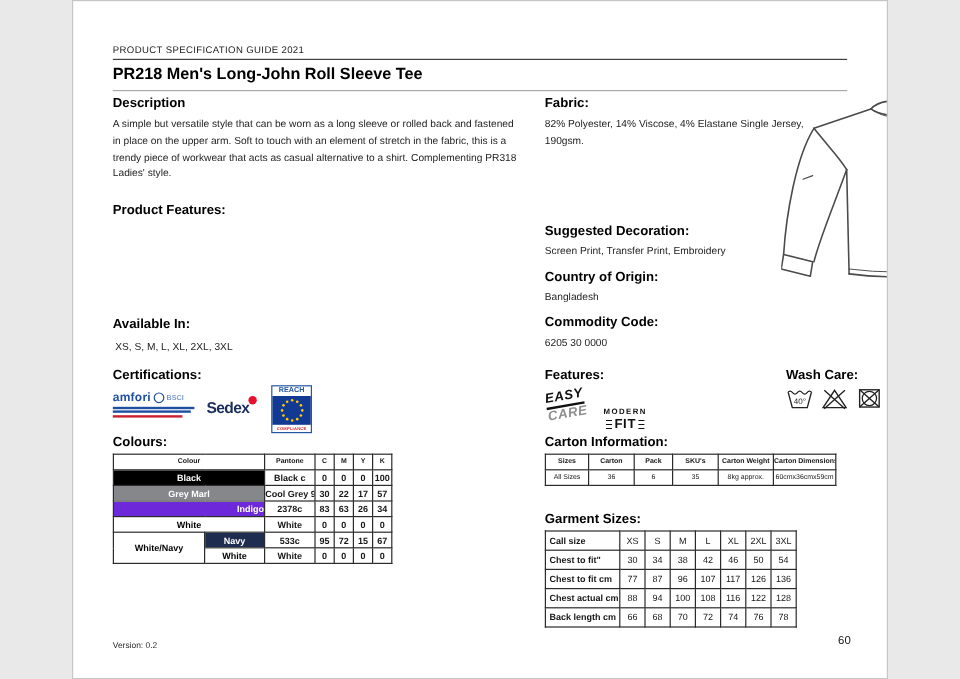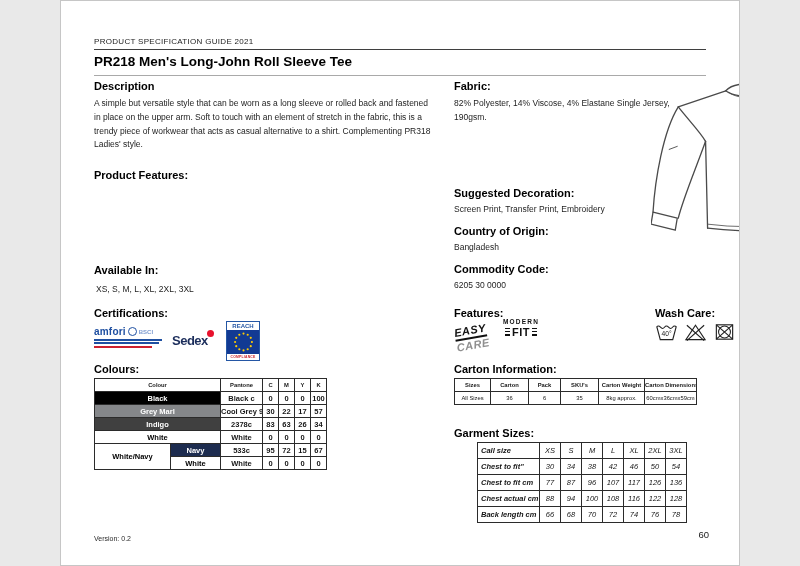--- a/index.html
+++ b/index.html
@@ -47,21 +47,21 @@
   .carton-table{width:242px;font-size:5.8px;}
   .carton-table th,.carton-table td{border:1px solid #2b2b2b;text-align:center;padding:0;height:12px;line-height:11px;overflow:hidden;white-space:nowrap;}
   .carton-table th{font-weight:bold;}
   .garment-table{width:209px;font-size:7.5px;}
   .garment-table td{border:1px solid #2b2b2b;text-align:center;padding:0;height:15px;line-height:14px;overflow:hidden;white-space:nowrap;}
   .garment-table td.gs-label{text-align:left;padding-left:3px;font-weight:bold;}
   
   .easy-care{top:320px;left:394px;transform:rotate(-10deg);font-style:italic;font-weight:bold;line-height:1;}
   .easy-care .l1{font-size:11px;color:#111;border-bottom:2px solid #111;display:inline-block;padding-bottom:1px;letter-spacing:.5px;}
   .easy-care .l2{font-size:11px;color:#8f8f8f;letter-spacing:.5px;margin-top:1px;}
-  .modern-fit{top:318px;left:442px;text-align:center;line-height:1;}
+  .modern-fit{top:340px;left:442px;text-align:center;line-height:1;}
   .modern-fit .l1{font-size:6.5px;font-weight:bold;letter-spacing:1.2px;color:#111;}
   .mf-row{display:flex;align-items:center;justify-content:center;margin-top:1px;}
   .mf-dash{width:5px;height:8px;background:repeating-linear-gradient(to bottom,#111 0 1.2px,transparent 1.2px 3.2px);margin:0 2px;}
   .mf-fit{font-size:11px;font-weight:bold;color:#111;letter-spacing:.5px;}
   
   .wash-icons{top:320px;left:594px;display:flex;gap:6px;}
   .wash-icons svg{display:block;}
   .footer-version{top:534px;left:33px;font-size:7px;color:#2a2a2a;}
   .footer-page{top:528px;right:30px;font-size:9.5px;color:#1a1a1a;}
 </style>
@@ -168,21 +168,21 @@
         </tr>
         <tr>
           <td colspan="2" style="background: rgb(133, 135, 138); color: rgb(255, 255, 255);">Grey Marl</td>
           <td>Cool Grey 9</td>
           <td>30</td>
           <td>22</td>
           <td>17</td>
           <td>57</td>
         </tr>
         <tr>
-          <td colspan="2" style="background: #404040; color: rgb(255, 255, 255);">Indigo</td>
+          <td colspan="2" style="background: #6d28d9; color: rgb(255, 255, 255); text-align: right;">Indigo</td>
           <td>2378c</td>
           <td>83</td>
           <td>63</td>
           <td>26</td>
           <td>34</td>
         </tr>
         <tr>
           <td colspan="2" style="background: rgb(255, 255, 255); color: rgb(0, 0, 0);">White</td>
           <td>White</td>
           <td>0</td>
@@ -289,21 +289,21 @@
           <td>36</td>
           <td>6</td>
           <td>35</td>
           <td>8kg approx.</td>
           <td>60cmx36cmx59cm</td>
         </tr>
       </tbody>
   </table>
 
   <div class="abs h2" style="top:426px;left:393px;">Garment Sizes:</div>
-  <table class="abs garment-table" style="top:441px;left:416px;font-style:italic;">
+  <table class="abs garment-table" style="top:441px;left:393px;">
     <colgroup>
         <col style="width:62px">
         <col style="width:21px">
         <col style="width:21px">
         <col style="width:21px">
         <col style="width:21px">
         <col style="width:21px">
         <col style="width:21px">
         <col style="width:21px">
       </colgroup>

